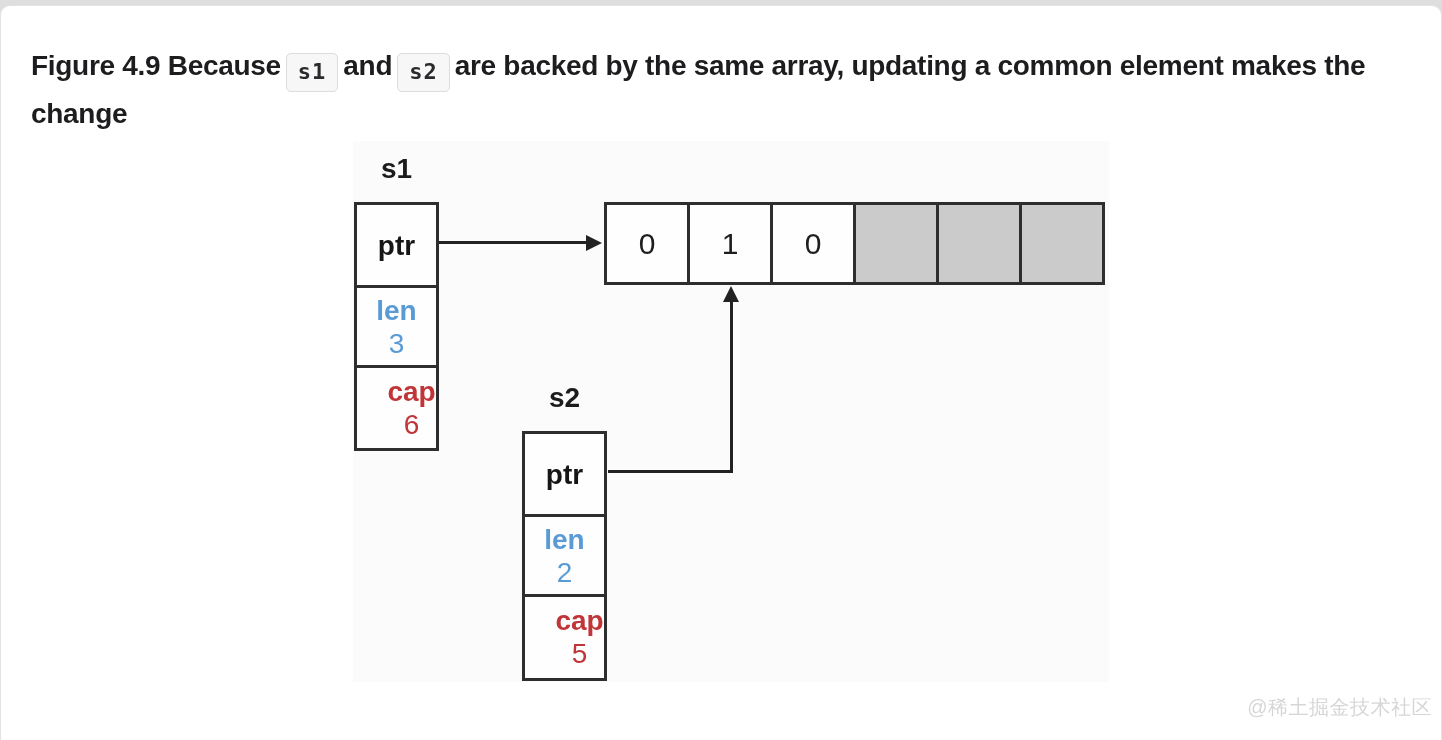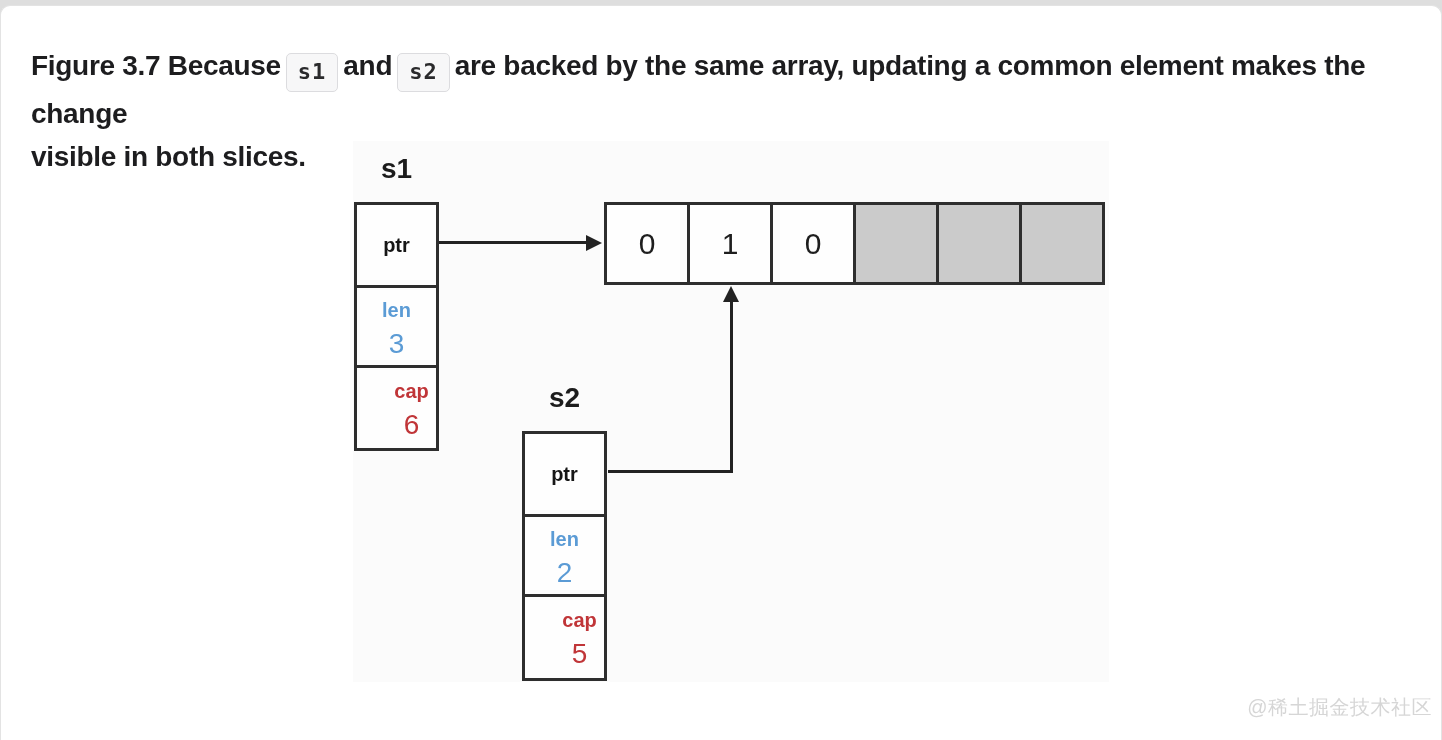--- a/index.html
+++ b/index.html
@@ -76,21 +76,21 @@
     flex-direction: column;
     align-items: center;
     justify-content: center;
     line-height: 33px;
     background: #fefefe;
   }
   .cell + .cell { border-top: 3px solid #2e2e2e; }
   .cell.c-ptr { height: 80px; }
   .cell.c-len { height: 80px; }
   .cell.c-cap { height: 83px; }
-  .cell .lbl { font-size: 20px; font-weight: bold; }
+  .cell .lbl { font-size: 28px; font-weight: bold; }
   .cell .val { font-size: 28px; font-weight: normal; }
   .c-ptr { color: #161616; }
   .c-len { color: #5b9bd5; }
   .c-cap { color: #c03538; padding-left: 30px; }
   
   .array {
     position: absolute;
     left: 251px; top: 61px;
     width: 501px; height: 83px;
     border: 3px solid #2e2e2e;
@@ -134,23 +134,22 @@
     color: #d6d6d6;
     letter-spacing: 0.5px;
   }
 </style>
 </head>
 <body>
 
 <div class="card">
 
   <p class="caption">
-    <span>Figure 3.7 Because</span><code class="chip">s1</code><span>and</span><code class="chip">s2</code><span>are backed by the same array, updating a common element makes the change</span>
+    <span>Figure 4.9 Because</span><code class="chip">s1</code><span>and</span><code class="chip">s2</code><span>are backed by the same array, updating a common element makes the change</span>
     <br>
-    <span>visible in both slices.</span>
   </p>
 
   <div class="figure">
 
     <div class="struct-label" id="s1-label">s1</div>
     <div class="struct" id="s1-box">
       <div class="cell c-ptr">
         <span class="lbl">ptr</span>
       </div>
       <div class="cell c-len">

